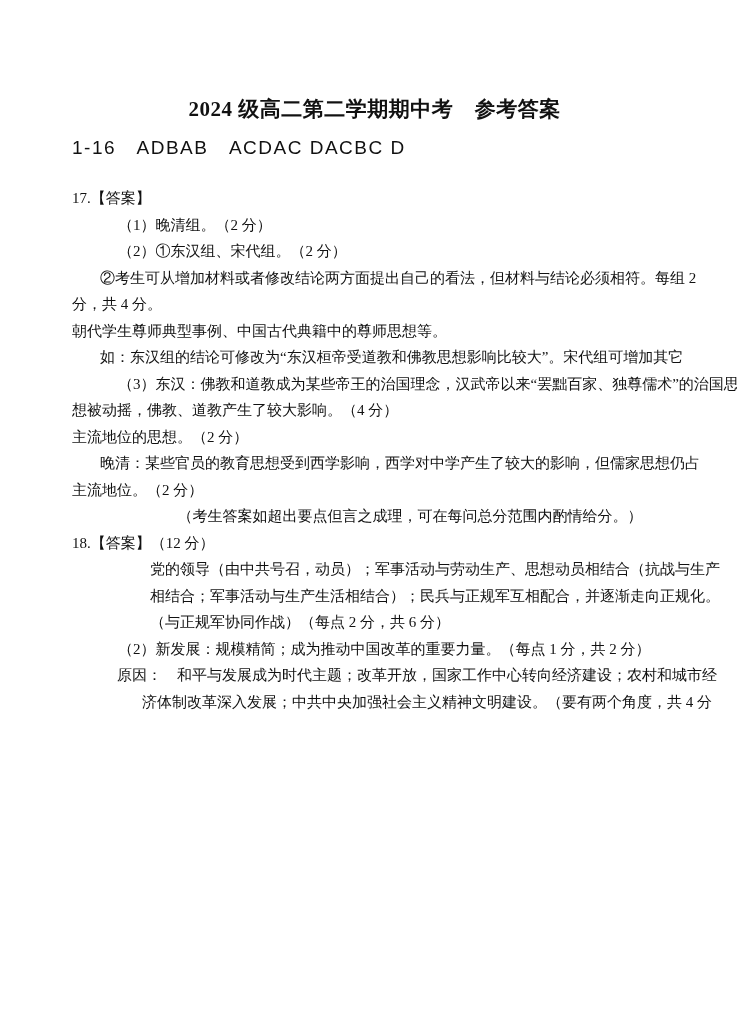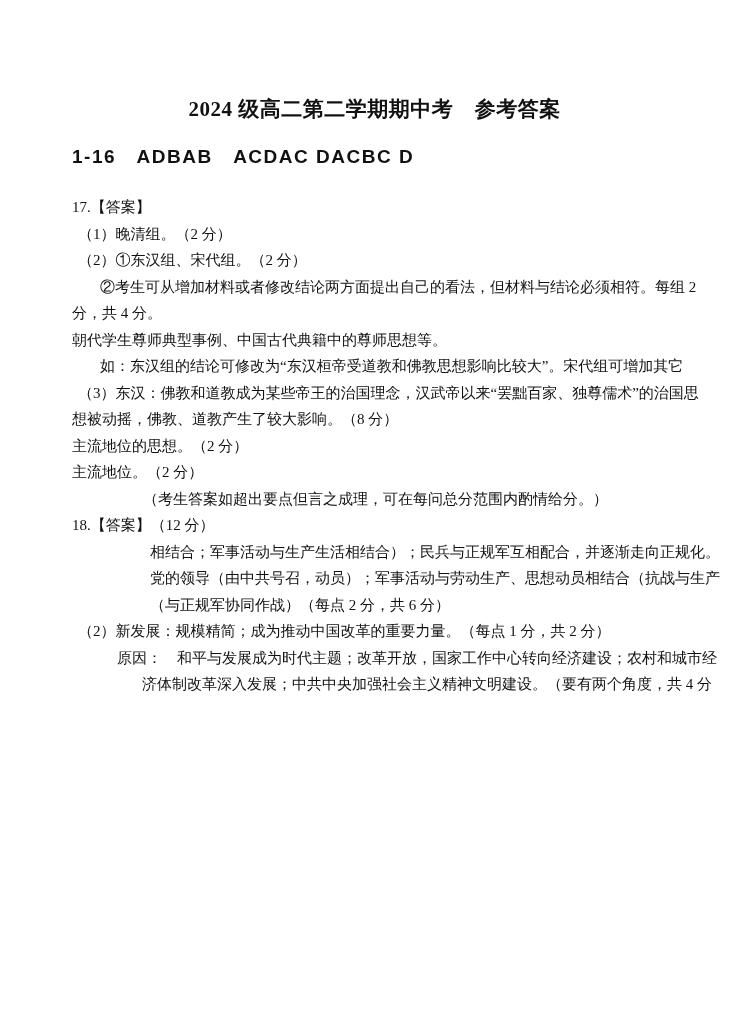--- a/index.html
+++ b/index.html
@@ -25,74 +25,75 @@
   .doc-title {
     margin-top: 96px;
     text-align: center;
     font-size: 21px;
     font-weight: bold;
     line-height: 27px;
     letter-spacing: 0.5px;
     white-space: nowrap;
   }
   .choice-line {
-    margin-top: 21px;
+    margin-top: 12px;
     font-family: "Liberation Sans", "DejaVu Sans", sans-serif;
-    font-weight: bold;
+    font-weight: normal;
     font-size: 19px;
     line-height: 26px;
     letter-spacing: 1.5px;
     white-space: nowrap;
   }
   .section-heading {
     font-size: 15px;
     line-height: 26.5px;
     white-space: nowrap;
     font-family: Liberation Serif, serif;
   }
   .q17-heading { margin-top: 24px; }
   .q18-heading { }
   .ans-line {
     font-size: 15px;
     line-height: 26.5px;
     white-space: nowrap;
   }
   .ind0  { padding-left: 0; font-family: Liberation Serif, serif; }
-  .ind6  { padding-left: 6px; }
+  .ind6  { padding-left: 6px; margin-left: 40px; }
   .ind28 { padding-left: 28px; }
   .ind45 { padding-left: 45px; }
   .ind70 { padding-left: 70px; text-align: center; }
-  .ind71 { padding-left: 71px; }
+  .ind71 { padding-left: 71px; text-align: center; }
   .ind78 { padding-left: 78px; }
 </style>
 </head>
 <body>
 
 <div class="page">
   <div class="content">
 
     <div class="doc-title">2024 级高二第二学期期中考　参考答案</div>
 
     <div class="choice-line">1-16　ADBAB　ACDAC DACBC D</div>
 
     <div class="section-heading q17-heading">17.【答案】</div>
     <div class="ans-line ind6">（1）晚清组。（2 分）</div>
     <div class="ans-line ind6">（2）①东汉组、宋代组。（2 分）</div>
     <div class="ans-line ind28">②考生可从增加材料或者修改结论两方面提出自己的看法，但材料与结论必须相符。每组 2</div>
     <div class="ans-line ind0">分，共 4 分。</div>
     <div class="ans-line ind0">朝代学生尊师典型事例、中国古代典籍中的尊师思想等。</div>
     <div class="ans-line ind28">如：东汉组的结论可修改为“东汉桓帝受道教和佛教思想影响比较大”。宋代组可增加其它</div>
     <div class="ans-line ind6">（3）东汉：佛教和道教成为某些帝王的治国理念，汉武帝以来“罢黜百家、独尊儒术”的治国思</div>
-    <div class="ans-line ind0">想被动摇，佛教、道教产生了较大影响。（8 分）</div>
+    <div class="ans-line ind0">想被动摇，佛教、道教产生了较大影响。（4 分）</div>
     <div class="ans-line ind0">主流地位的思想。（2 分）</div>
+    <div class="ans-line ind28">晚清：某些官员的教育思想受到西学影响，西学对中学产生了较大的影响，但儒家思想仍占</div>
     <div class="ans-line ind0">主流地位。（2 分）</div>
     <div class="ans-line ind71">（考生答案如超出要点但言之成理，可在每问总分范围内酌情给分。）</div>
 
     <div class="section-heading q18-heading">18.【答案】（12 分）</div>
+    <div class="ans-line ind78">党的领导（由中共号召，动员）；军事活动与劳动生产、思想动员相结合（抗战与生产</div>
     <div class="ans-line ind78">相结合；军事活动与生产生活相结合）；民兵与正规军互相配合，并逐渐走向正规化。</div>
-    <div class="ans-line ind78">党的领导（由中共号召，动员）；军事活动与劳动生产、思想动员相结合（抗战与生产</div>
     <div class="ans-line ind78">（与正规军协同作战）（每点 2 分，共 6 分）</div>
     <div class="ans-line ind6">（2）新发展：规模精简；成为推动中国改革的重要力量。（每点 1 分，共 2 分）</div>
     <div class="ans-line ind45">原因：　和平与发展成为时代主题；改革开放，国家工作中心转向经济建设；农村和城市经</div>
     <div class="ans-line ind70">济体制改革深入发展；中共中央加强社会主义精神文明建设。（要有两个角度，共 4 分</div>
 
   </div>
 </div>
 
 </body></html>

